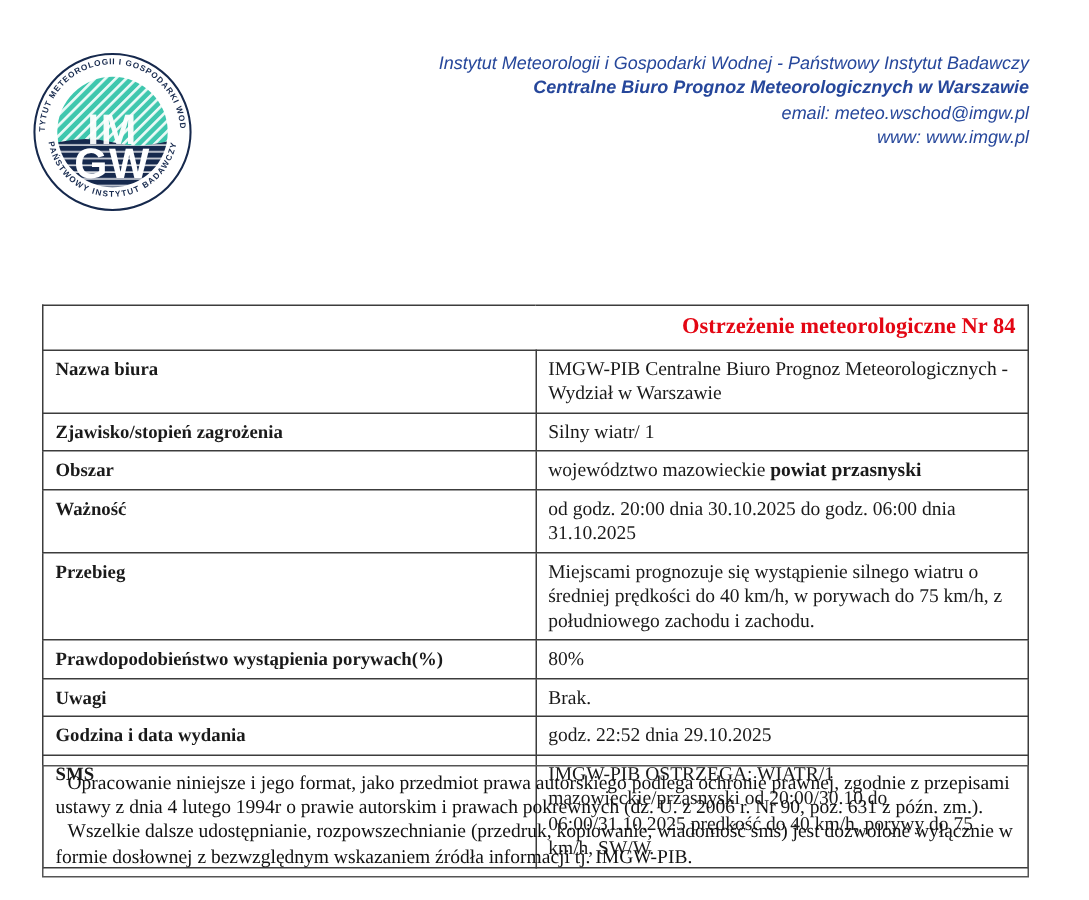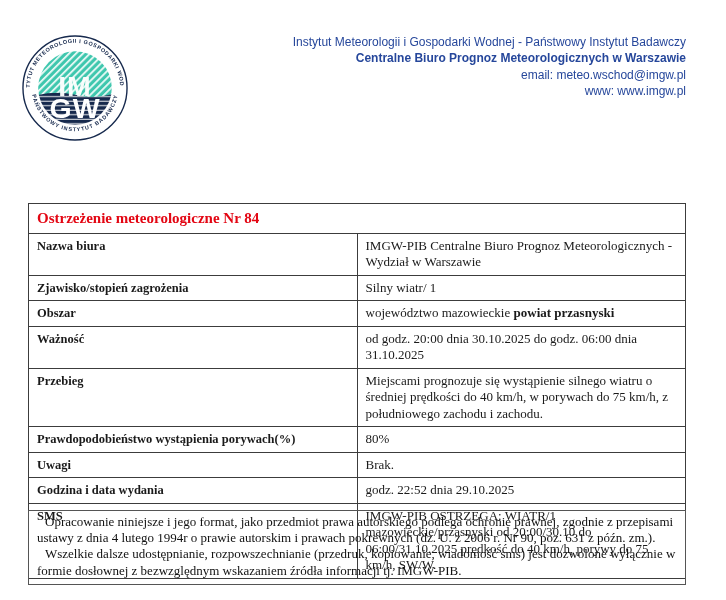--- a/index.html
+++ b/index.html
@@ -6,33 +6,34 @@
   body{
     width:726px;height:600px;position:relative;background:#ffffff;
     font-family:"Liberation Serif",serif;color:#1a1a1a;overflow:hidden;
   }
   
   .logo-wrap{position:absolute;left:21px;top:34px;width:108px;height:108px;}
   .org-block{
     position:absolute;top:34px;right:40px;width:560px;text-align:right;
     font-family:"Liberation Sans",sans-serif;font-size:12px;line-height:16.4px;
     color:#26479b;
+    font-style:italic;
   }
   .org-block .bold{font-weight:bold;}
   
   .doc-table{
     position:absolute;left:28px;top:203px;width:658px;
     border-collapse:collapse;table-layout:fixed;
   }
   .doc-table td{
     border:1px solid #3c3c3c;vertical-align:top;
     padding:4px 8px;font-size:13px;line-height:16.5px;
   }
   .doc-table td.title-cell{
-    text-align:left;font-weight:bold;font-size:15px;color:#e30613;
+    text-align:right;font-weight:bold;font-size:15px;color:#e30613;
     padding:6px 8px 6px;
   }
   .doc-table td.label{
     width:176px;font-weight:bold;font-size:12.5px;white-space:nowrap;
   }
   .doc-table td.label.wrap{white-space:normal;}
   .doc-table .b{font-weight:bold;}
   
   .footer-box{
     position:absolute;left:28px;top:510px;width:640px;

